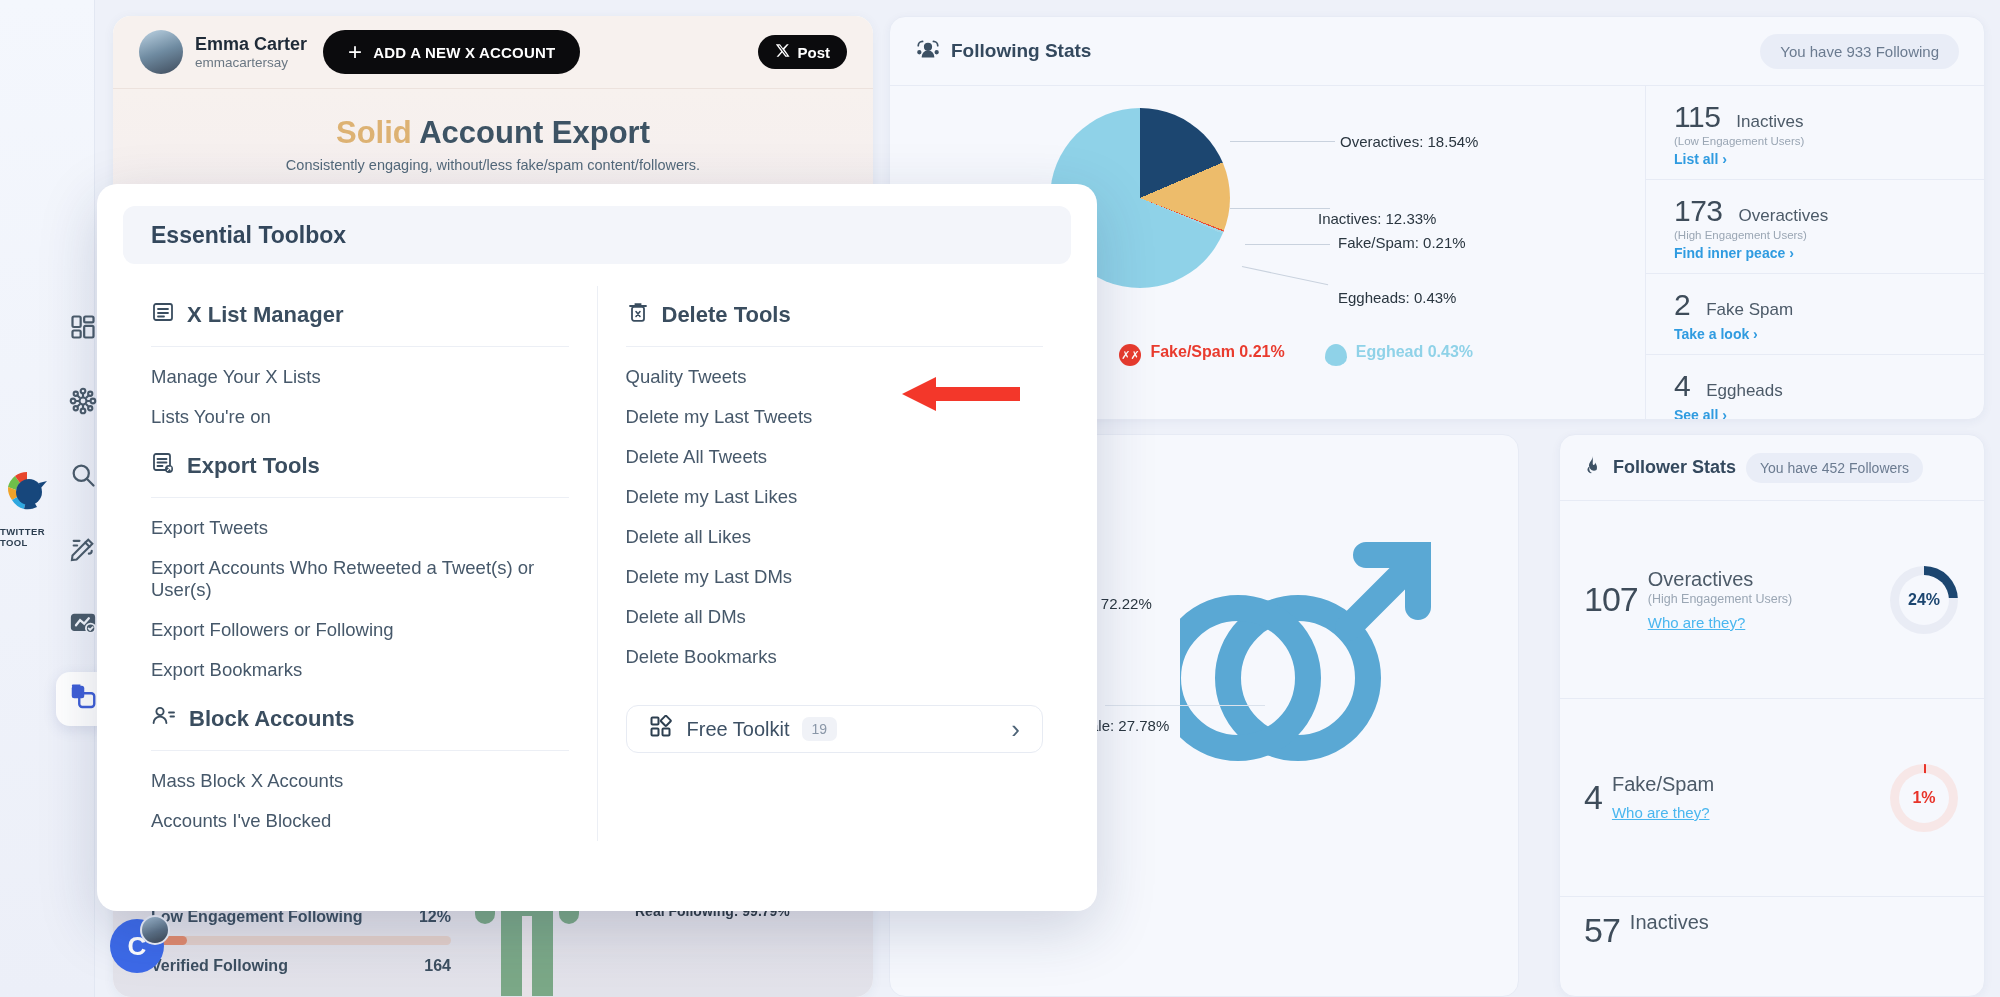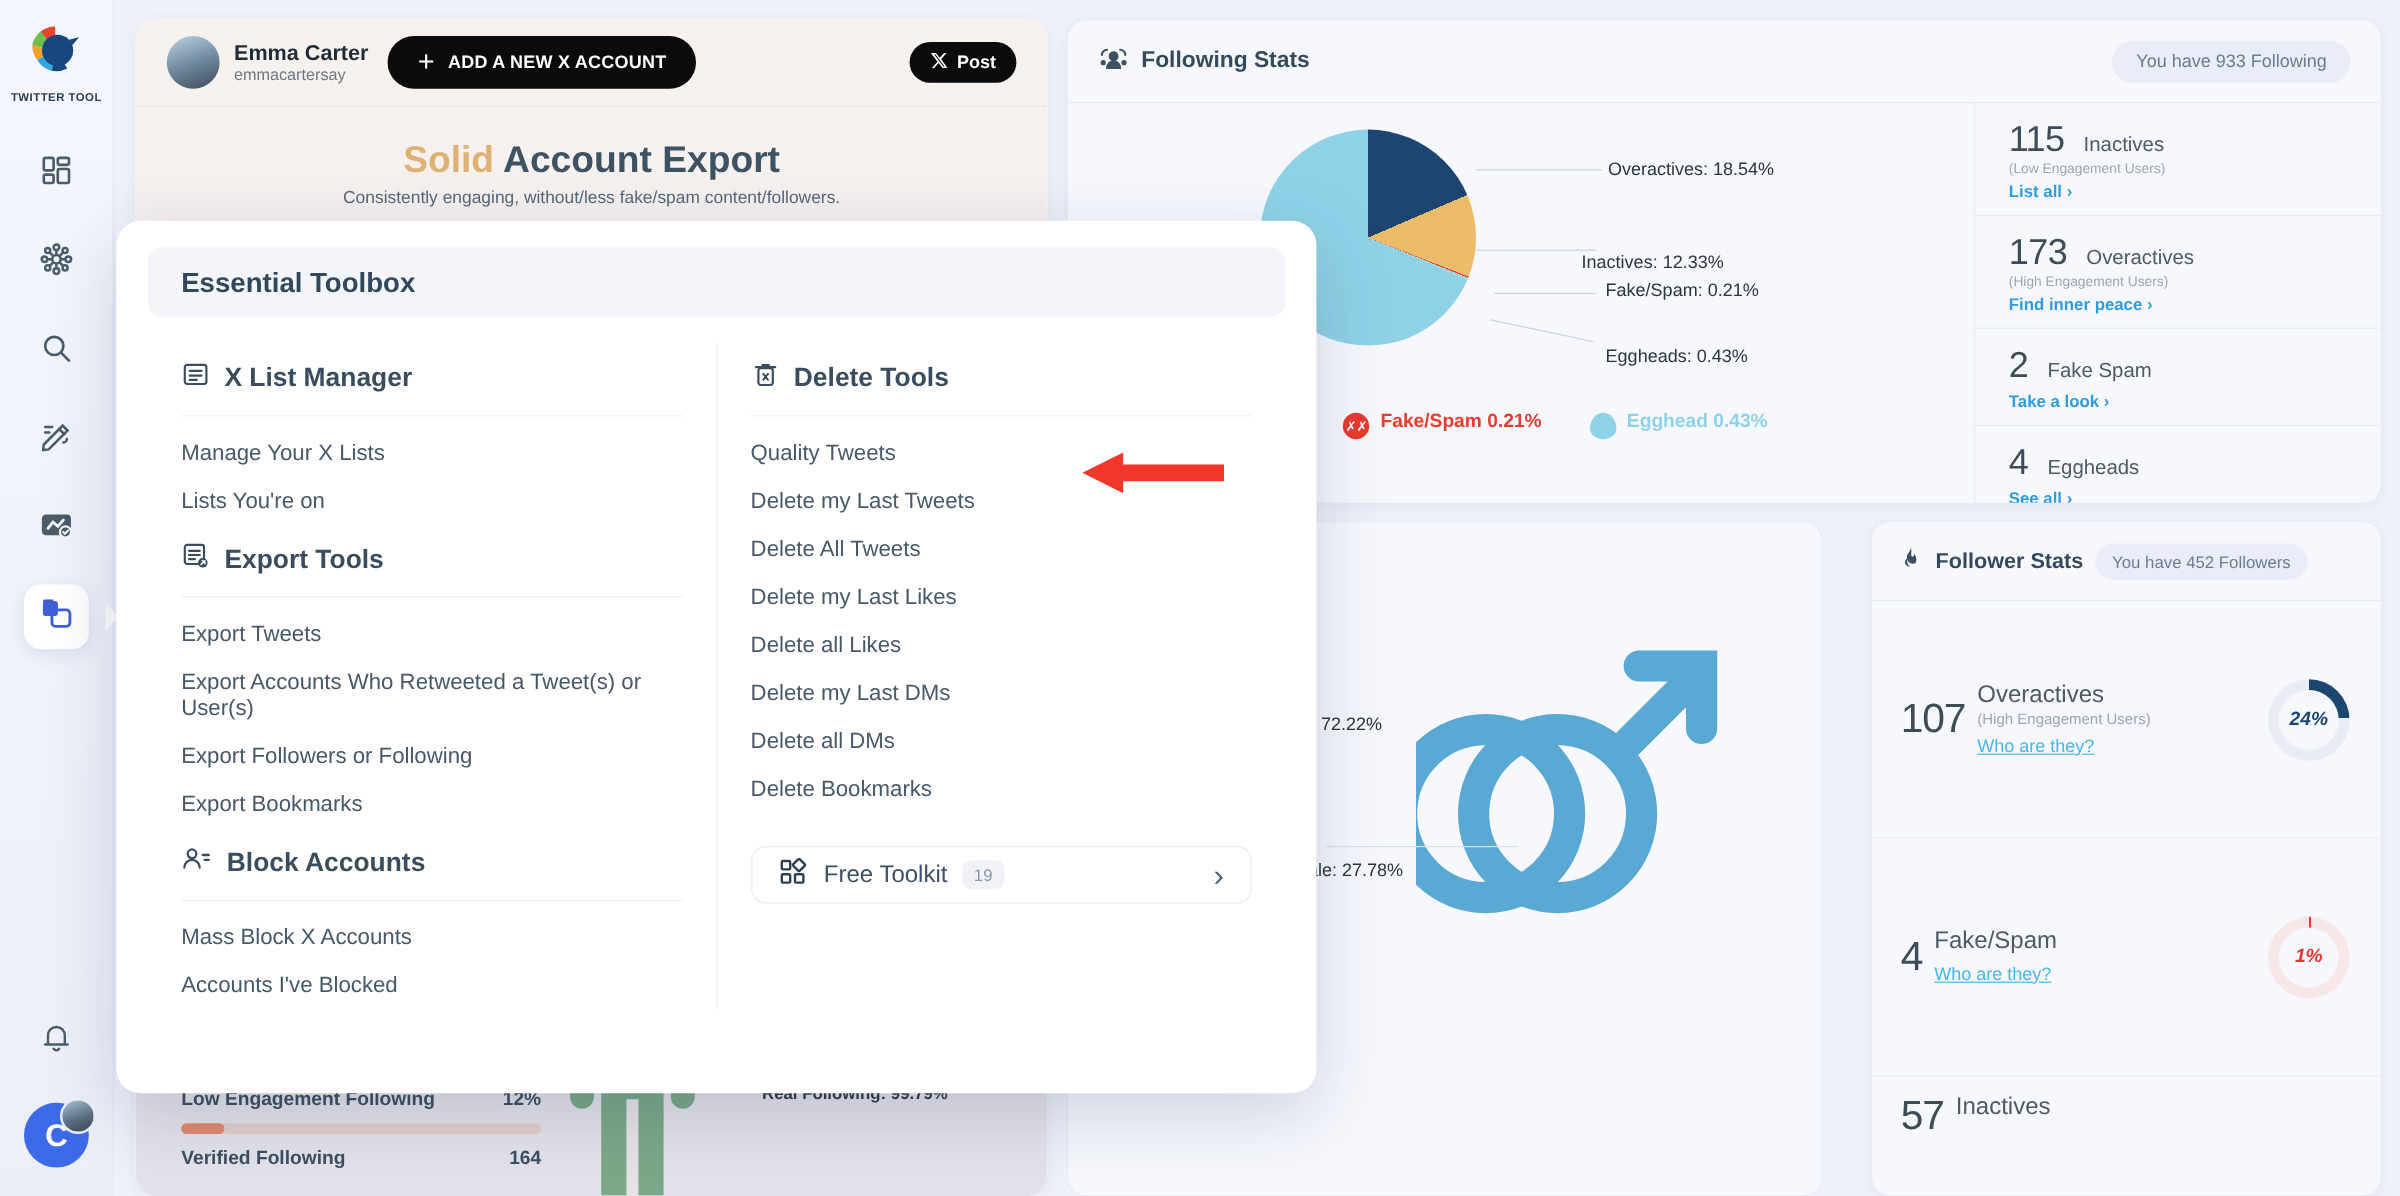--- a/index.html
+++ b/index.html
@@ -9,21 +9,21 @@
     background:#eef1f9;
     position:relative;
     color:#3d4f5c;
   }
 
   
   #sidebar{
     position:absolute; left:0; top:0; width:95px; height:997px;
     background:linear-gradient(180deg,#f4f7fd 0%, #eceff8 100%);
     border-right:1px solid #e2e7f2;
-    display:flex; flex-direction:column; align-items:center;
+    display:flex; flex-direction:row; align-items:center;
     z-index:40;
   }
   .brand{ margin-top:16px; display:flex; flex-direction:column; align-items:center; }
   .brand-logo{ width:56px; height:56px; position:relative; }
   .brand-name{ font-size:9.5px; font-weight:700; letter-spacing:.4px; color:#2c3e50; margin-top:4px;}
   .nav-icons{ margin-top:30px; display:flex; flex-direction:column; align-items:center; gap:20px;}
   .nav-item{
     width:54px;height:54px;border-radius:14px;
     display:flex;align-items:center;justify-content:center;
     color:#4b5c6b; cursor:pointer;
@@ -169,21 +169,21 @@
   .fs-pill{ margin-left:10px;background:#e9edf7;color:#6b7b90;border-radius:18px;padding:7px 14px;font-size:14px;text-align:right;}
   .fs-row{ height:198px;border-bottom:1px solid #e7ebf5;display:flex;align-items:center;padding:0 24px;position:relative;}
   .fs-num{ font-size:34px;font-weight:400;color:#3e4c5a;letter-spacing:-1px;}
   .fs-txt{ margin-left:10px;}
   .fs-lbl{ font-size:20px;color:#4c5a68;}
   .fs-sub{ font-size:12.5px;color:#9aa6b4;margin-top:1px;}
   .fs-link{ font-size:15px;color:#49b6ef;text-decoration:underline;margin-top:8px;cursor:pointer;display:inline-block;}
   .donut{ position:absolute;right:26px;top:50%;transform:translateY(-50%);width:68px;height:68px;border-radius:50%;
           display:flex;align-items:center;justify-content:center;font-size:16px;font-weight:700;}
   .donut::after{content:"";position:absolute;width:50px;height:50px;border-radius:50%;background:#f6f8fd;}
-  .donut span{position:relative;z-index:2;font-style:italic;}
+  .donut span{position:relative;z-index:2;}
   .fs-row-partial{ height:100px;display:flex;align-items:flex-start;padding:14px 24px 0;}
 
   
   #modal{
     position:absolute; left:97px; top:184px; width:1000px; height:727px;
     background:#ffffff;border-radius:20px;box-shadow:0 18px 60px rgba(30,45,90,.18);
     z-index:60; padding:22px 26px 0;
   }
   .mod-title-bar{
     background:#f3f5fa;border-radius:12px;height:58px;display:flex;align-items:center;padding:0 28px;

